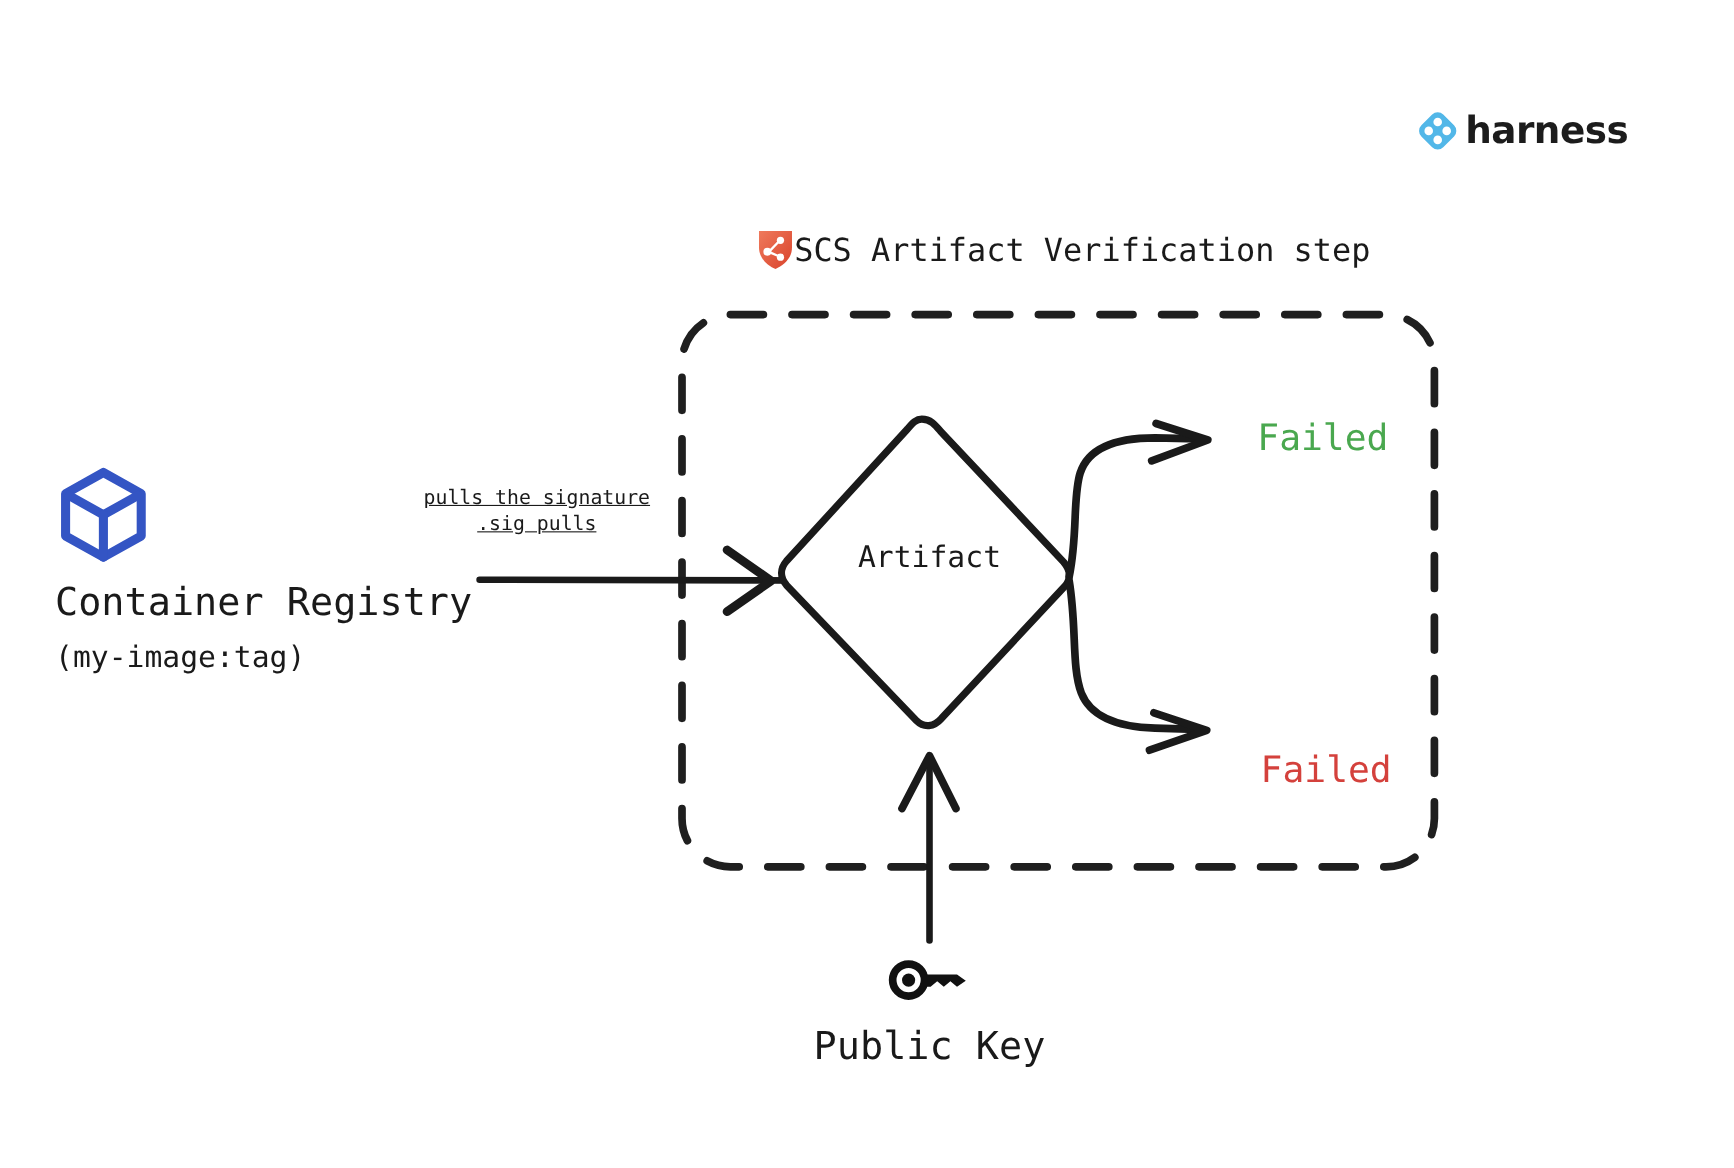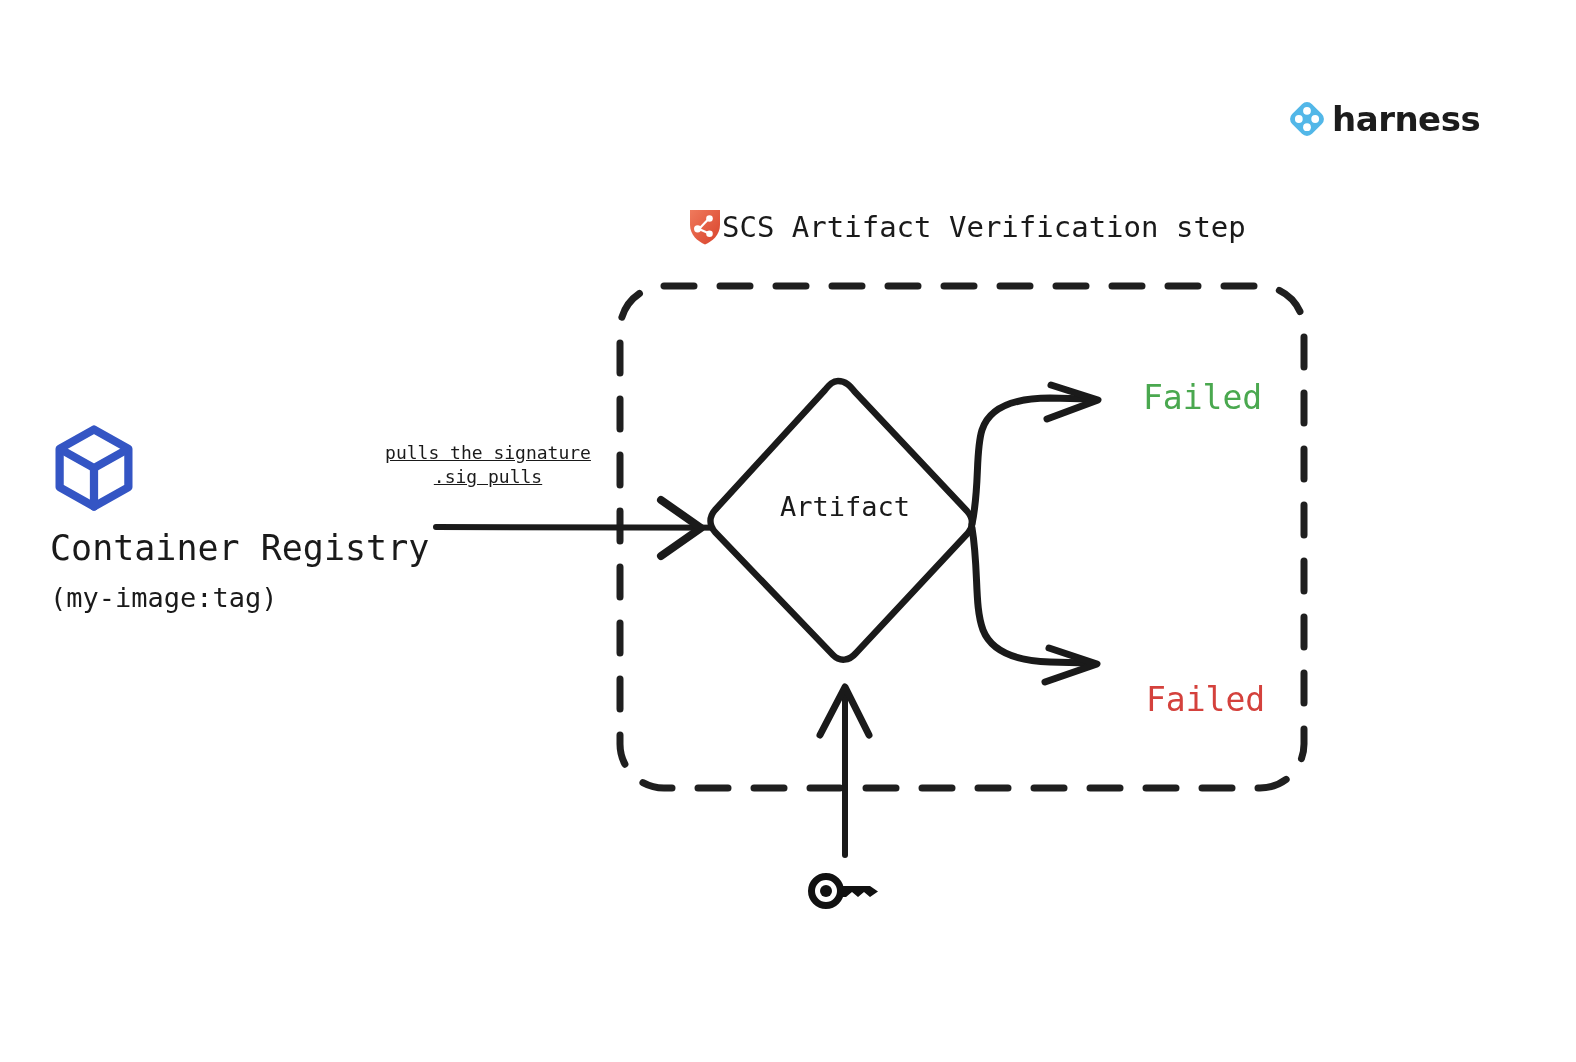--- a/index.html
+++ b/index.html
@@ -230,13 +230,14 @@
 
 <div class="abs" id="outcome-passed">Failed</div>
 <div class="abs" id="outcome-failed">Failed</div>
 
 <div class="abs" id="publickey-group">
   <svg width="78" height="50" viewBox="0 0 78 50">
     <circle cx="20" cy="25" r="14.5" fill="none" stroke="#111111" stroke-width="7"></circle>
     <circle cx="20" cy="25" r="6" fill="#111111"></circle>
     <path d="M34 20 L64 20 L72 25.5 L64 31 L58 26 L52 31 L46 26 L40 31 L34 31 Z" fill="#111111"></path>
   </svg>
+  <div class="key-label">Public Key</div>
 </div>
 
 </body></html>

